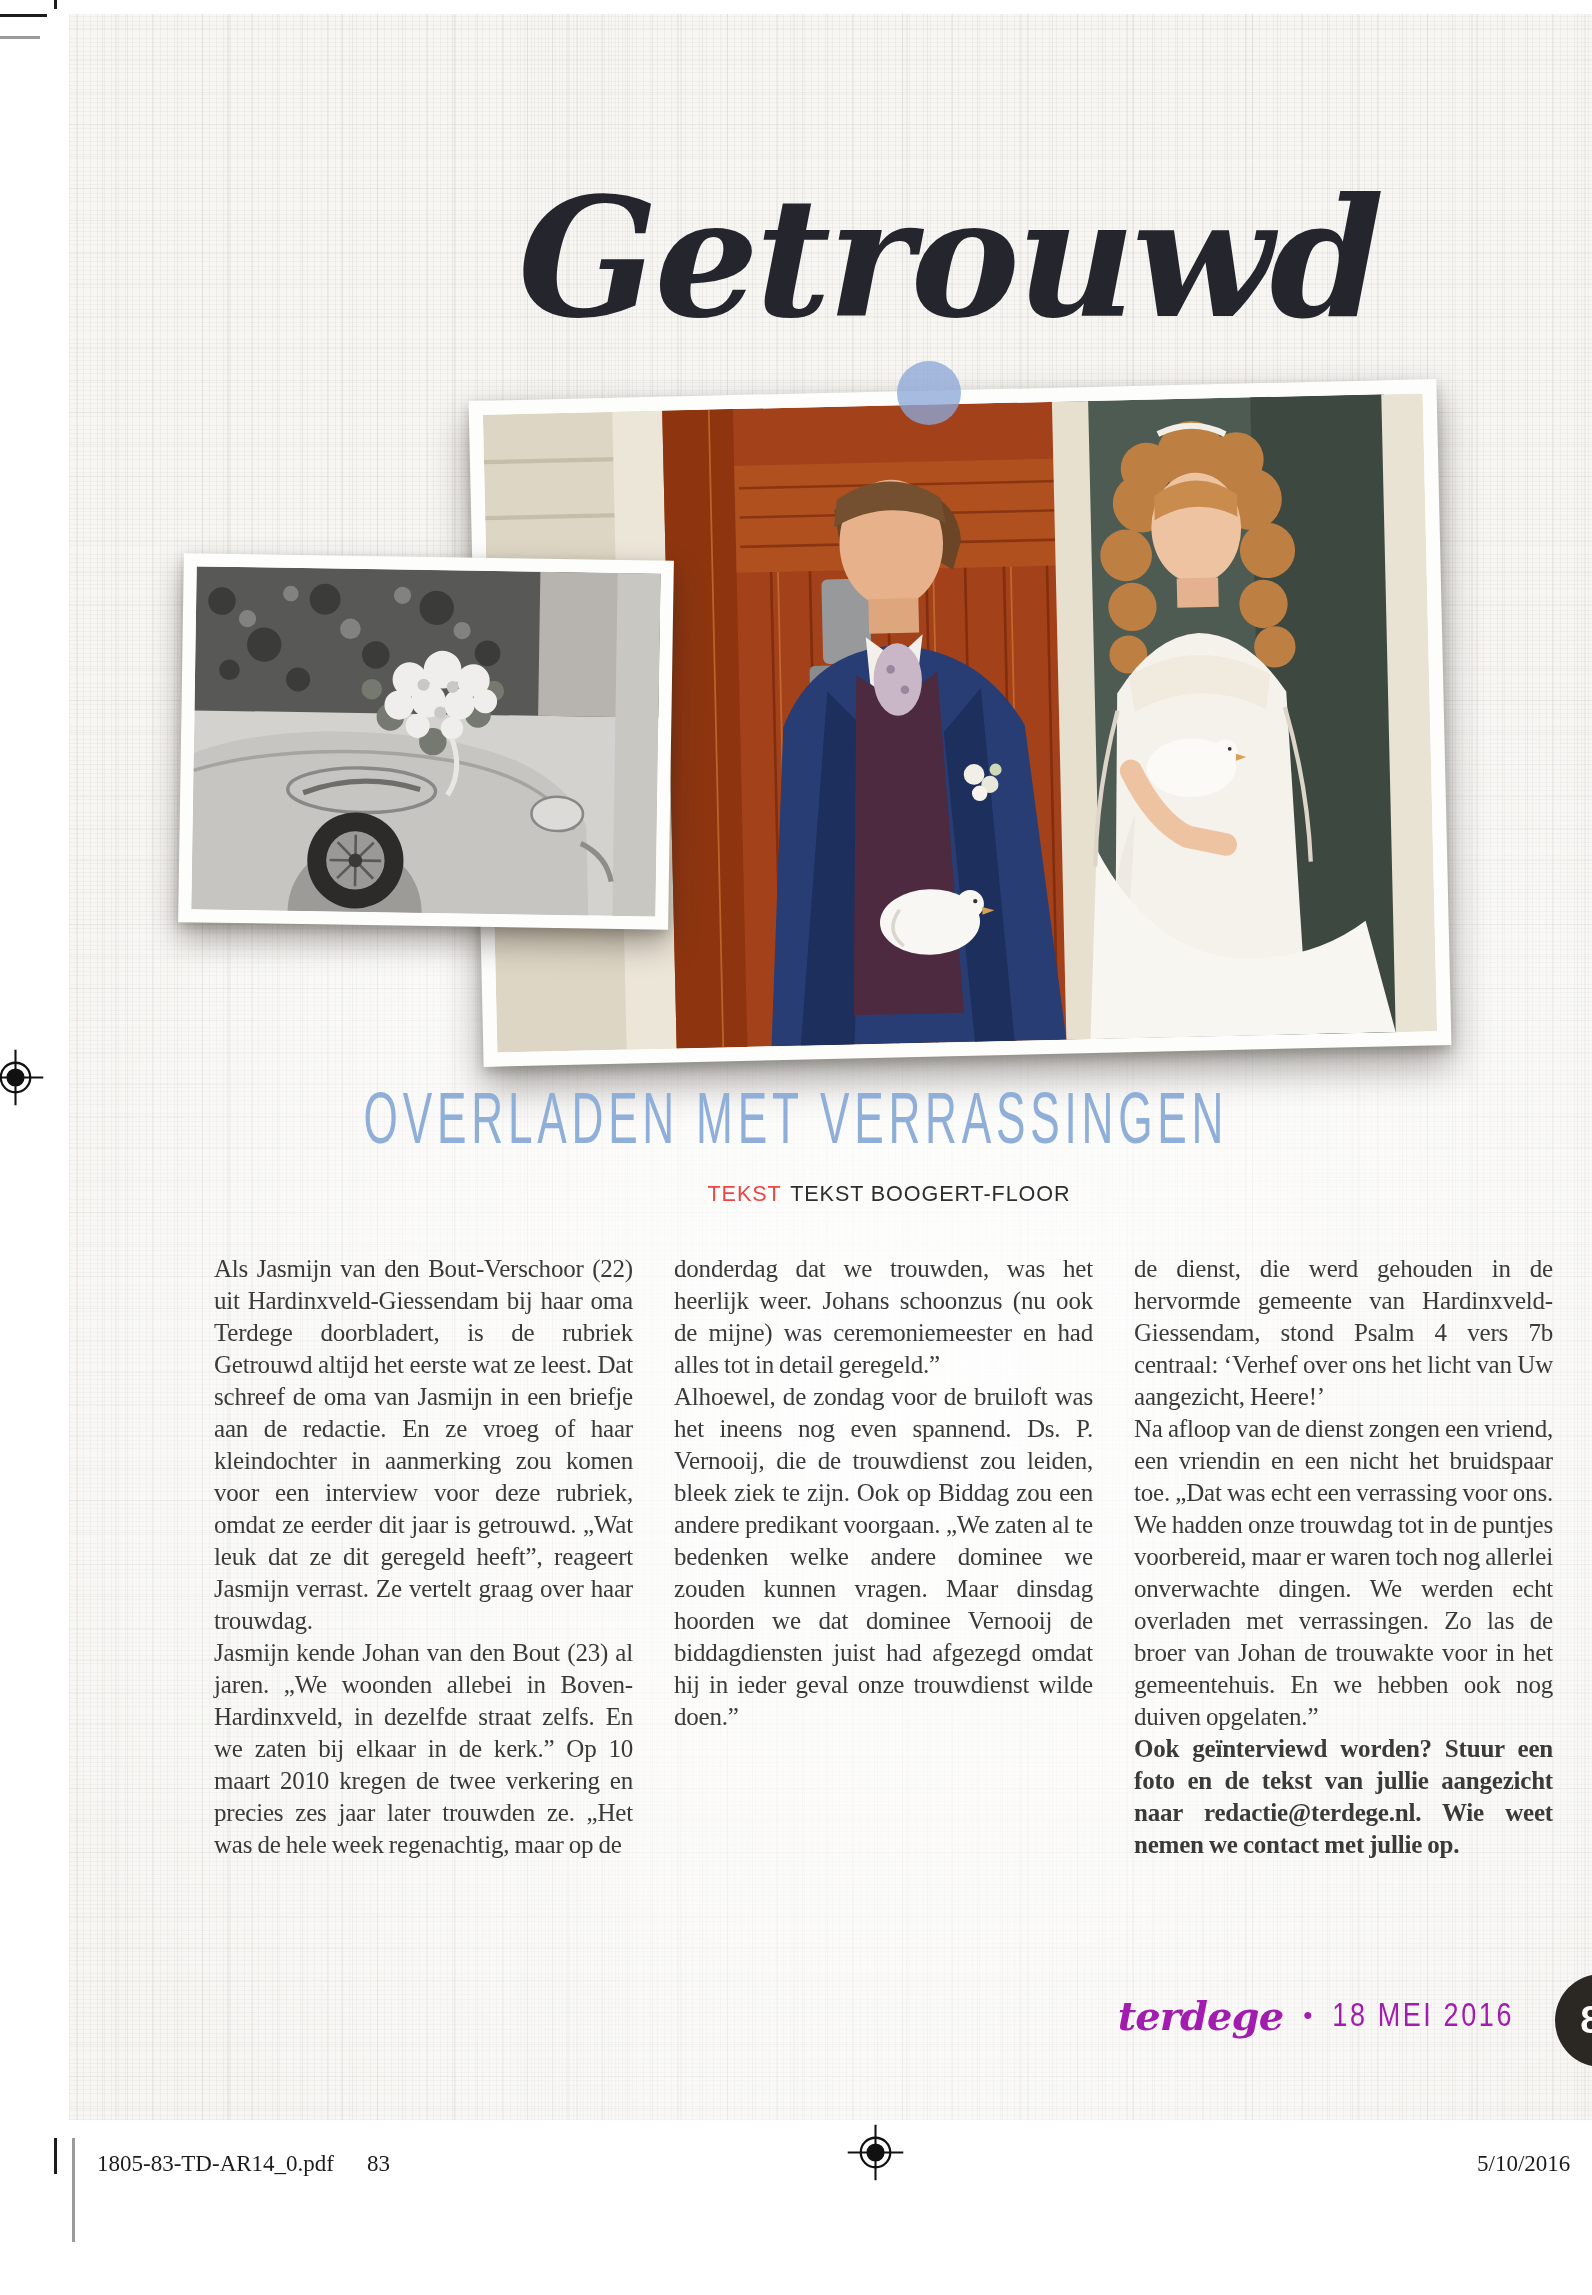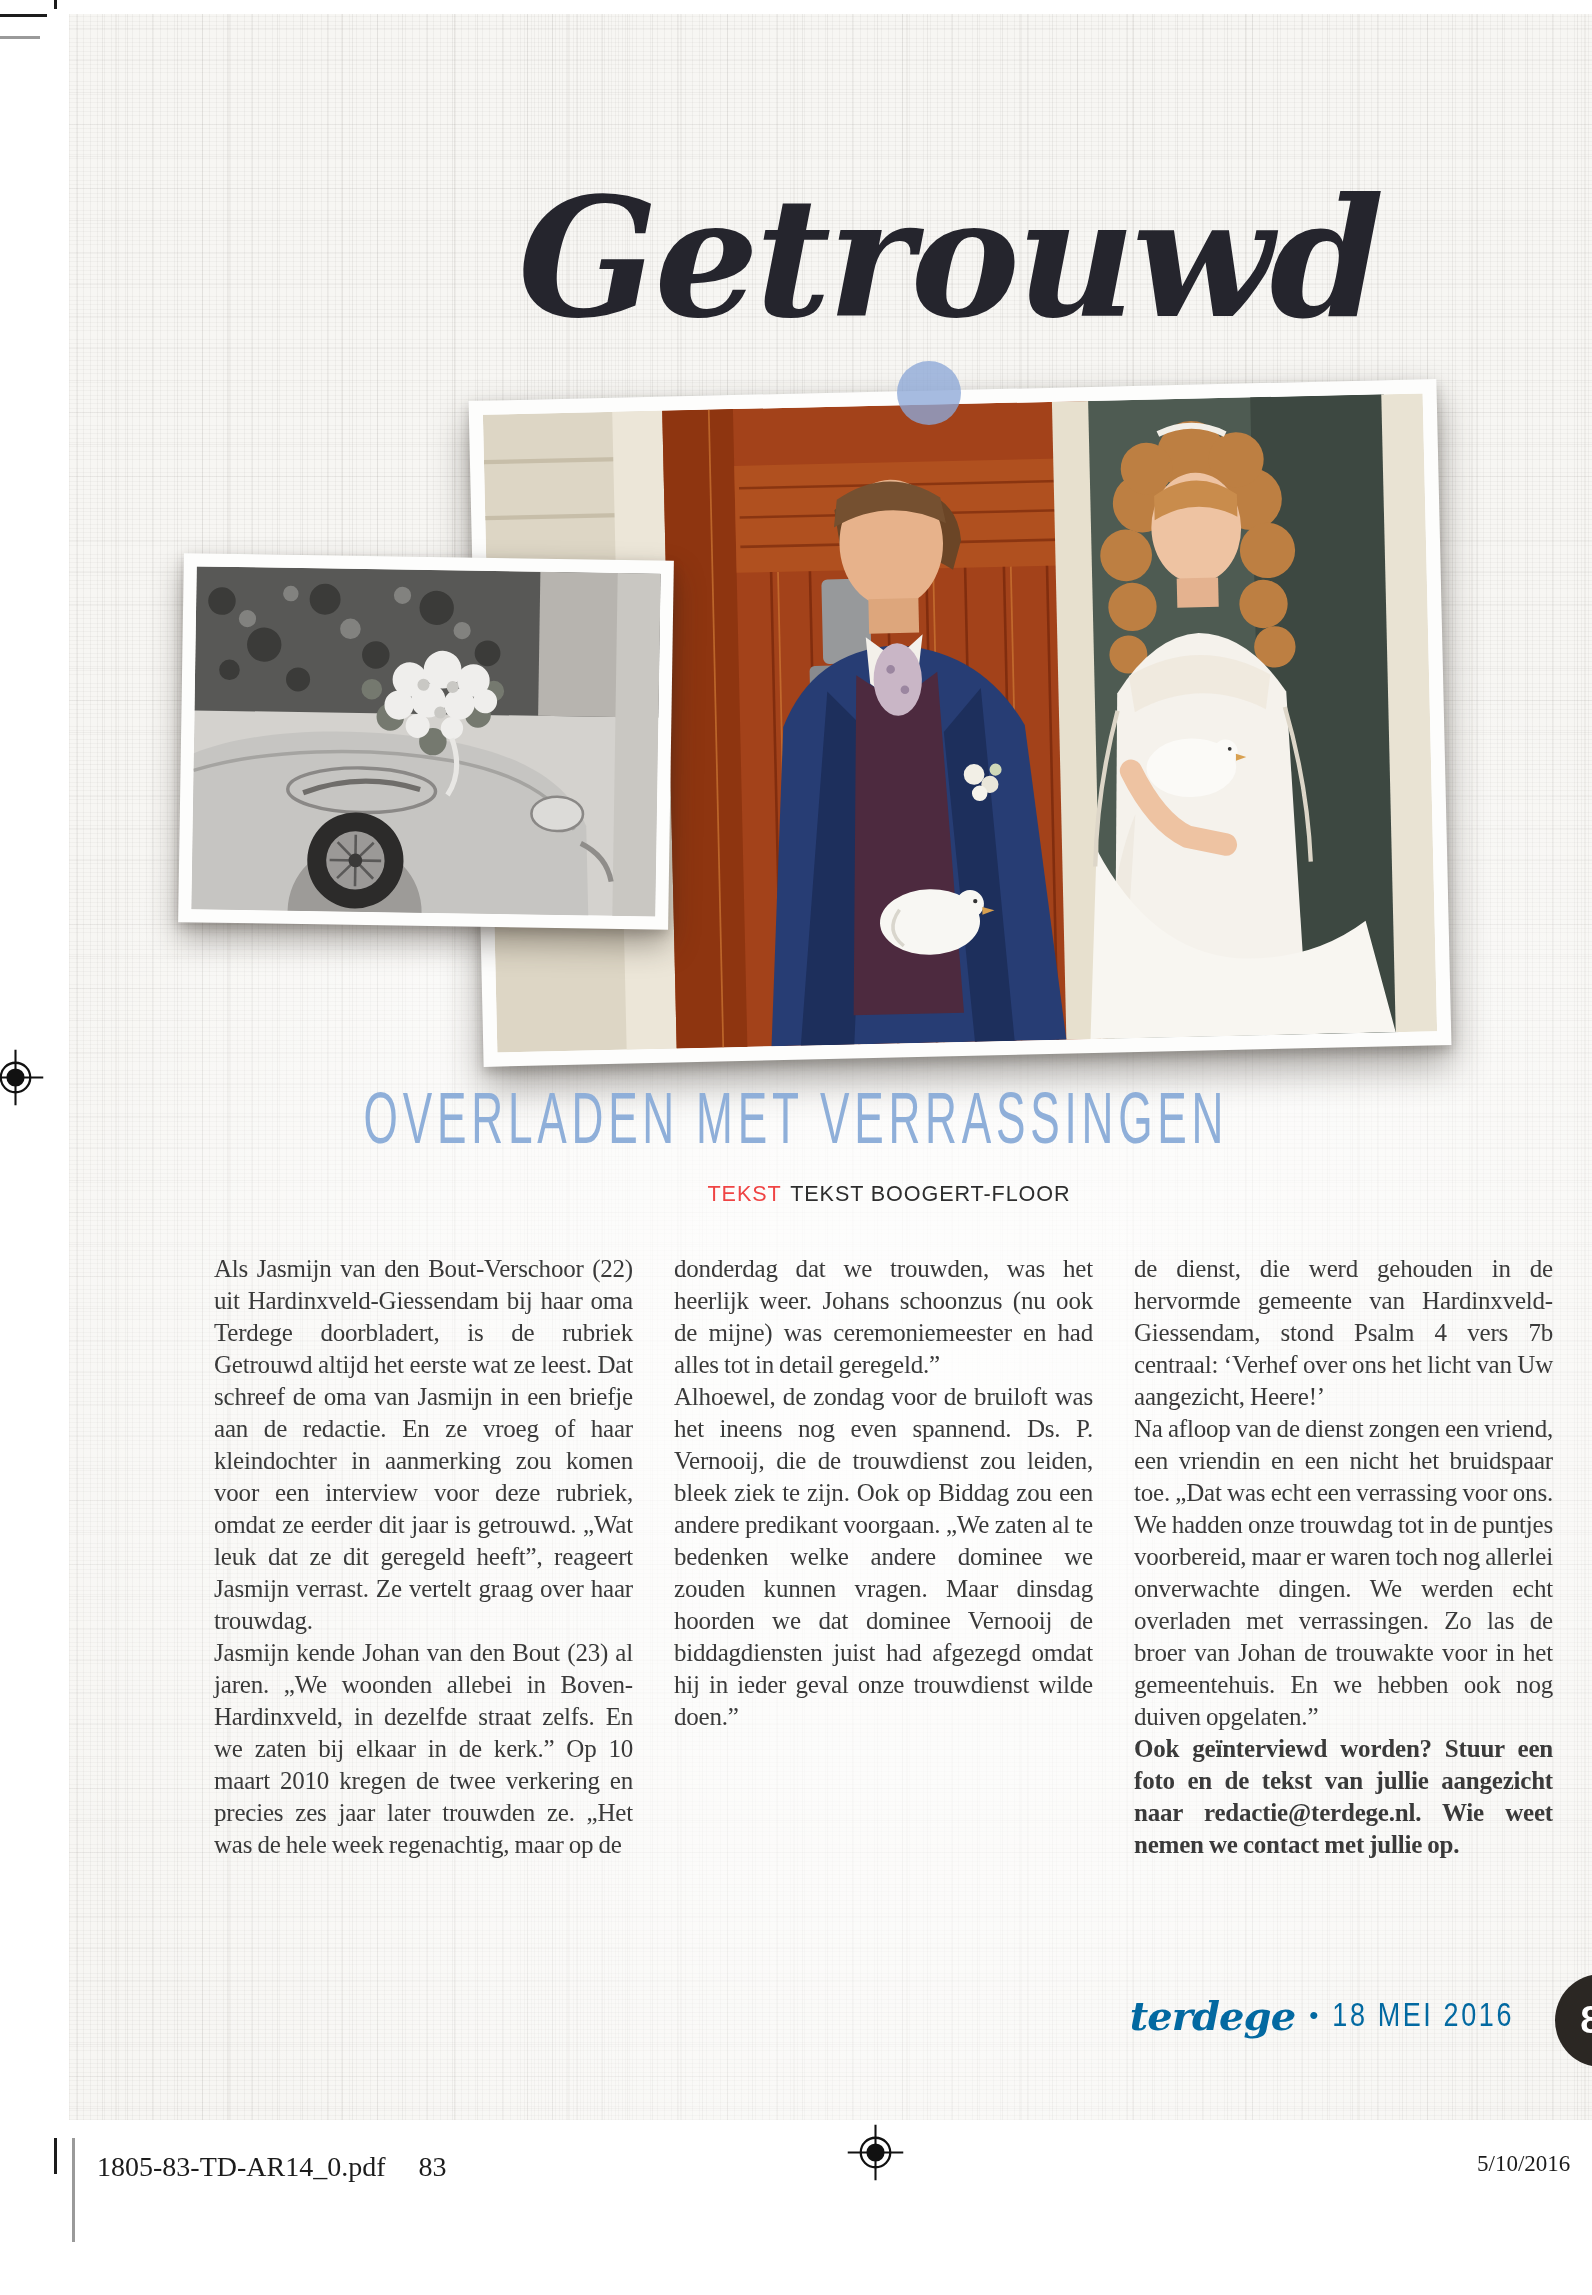--- a/index.html
+++ b/index.html
@@ -89,41 +89,41 @@
   }
   .callout{
     margin-top:31px;
     font-family:"Liberation Sans", sans-serif;
     font-size:24px;line-height:35px;font-weight:bold;color:#262626;
     text-align:left;
   }
   
   .footer{
     position:absolute;top:1992px;right:78px;z-index:2;
-    display:flex;align-items:center;gap:14px;color:#0369a1;
+    display:flex;align-items:center;gap:20px;color:#a21caf;
   }
   .footer .mag{
     font-family:"DejaVu Serif", serif;font-style:italic;font-weight:bold;
     font-size:40px;letter-spacing:-0.9px;
   }
   .footer .sep{font-size:26px;font-weight:bold;}
   .footer .date{
     font-family:"Liberation Sans", sans-serif;font-size:27px;letter-spacing:2.6px;
     transform:scaleY(1.2);transform-origin:center;white-space:nowrap;
   }
   .page-badge{
     position:absolute;left:1555px;top:1974px;width:93px;height:93px;border-radius:50%;
     background:#2b2723;color:#ffffff;z-index:2;
     display:flex;align-items:center;justify-content:center;
     font-family:"Liberation Sans", sans-serif;font-size:38px;font-weight:bold;
   }
   
   .slug-left{
     position:absolute;left:97px;top:2151px;z-index:2;
-    font-family:"Liberation Serif", serif;font-size:28px;color:#1c1c1c;white-space:nowrap;
+    font-family:"Liberation Serif", serif;font-size:23px;color:#1c1c1c;white-space:nowrap;
   }
   .slug-left .pg{margin-left:33px;}
   .slug-right{
     position:absolute;left:1477px;top:2151px;z-index:2;
     font-family:"Liberation Serif", serif;font-size:23px;color:#1c1c1c;white-space:nowrap;
   }
 </style>
 </head>
 <body>
 

